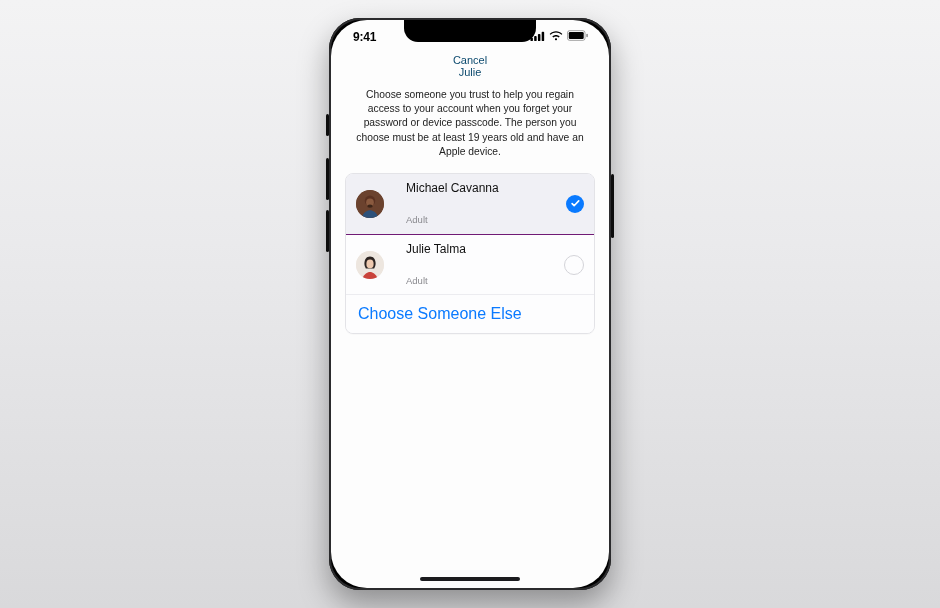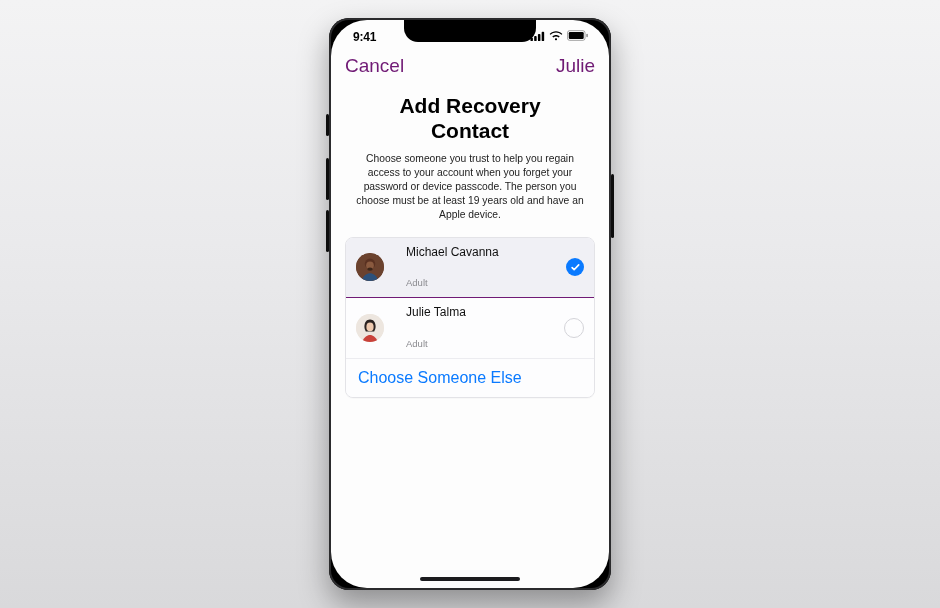--- a/index.html
+++ b/index.html
@@ -15,21 +15,21 @@
     height: 608px;
     background: linear-gradient(to bottom, #f3f3f4 0%, #eaeaec 40%, #d9d9db 100%);
     display: flex;
     align-items: center;
     justify-content: center;
   }
   .phone {
     width: 278px;
     height: 568px;
     background: #000;
-    border-radius: 20px;
+    border-radius: 31px;
     padding: 2px;
     box-shadow: 0 14px 30px rgba(0,0,0,0.35), inset 0 0 0 2px #2b2b2d;
     position: relative;
   }
   
   .side-btn {
     position: absolute;
     background: #0d0d0d;
     border-radius: 2px;
   }
@@ -77,22 +77,23 @@
   .sb-time { letter-spacing: -0.2px; }
   .sb-icons { display: flex; align-items: center; gap: 4px; }
 
   
   .nav-bar {
     height: 24px;
     display: flex;
     align-items: center;
     justify-content: space-between;
     padding: 0 14px;
-    font-size: 19px;
-    color: #701a75;
+    font-size: 11px;
+    color: #0c4a6e;
+    flex-direction: column;
   }
 
   
   .content {
     flex: 1;
     padding: 10px 14px 0 14px;
     overflow: hidden;
   }
   .title {
     text-align: center;
@@ -215,24 +216,20 @@
           </span>
         </span>
       </div>
 
       <div class="nav-bar">
         <span>Cancel</span>
         <span>Julie</span>
       </div>
 
       <div class="content">
-        <div class="title">
-          <span>Add Recovery</span><br>
-          <span>Contact</span>
-        </div>
         <div class="desc">Choose someone you trust to help you regain access to your account when you forget your password or device passcode. The person you choose must be at least 19 years old and have an Apple device.</div>
 
         <div class="list">
 
           <div class="row sel">
             <div class="avatar" style="background:#6b422e;">
               <svg viewBox="0 0 40 40">
                   <circle cx="20" cy="20" r="20" fill="#6b422e"></circle>
                   <circle cx="20" cy="15.5" r="7.5" fill="#5a3121"></circle>
                   <ellipse cx="20" cy="18" rx="5.5" ry="6" fill="#8a5a3f"></ellipse>

